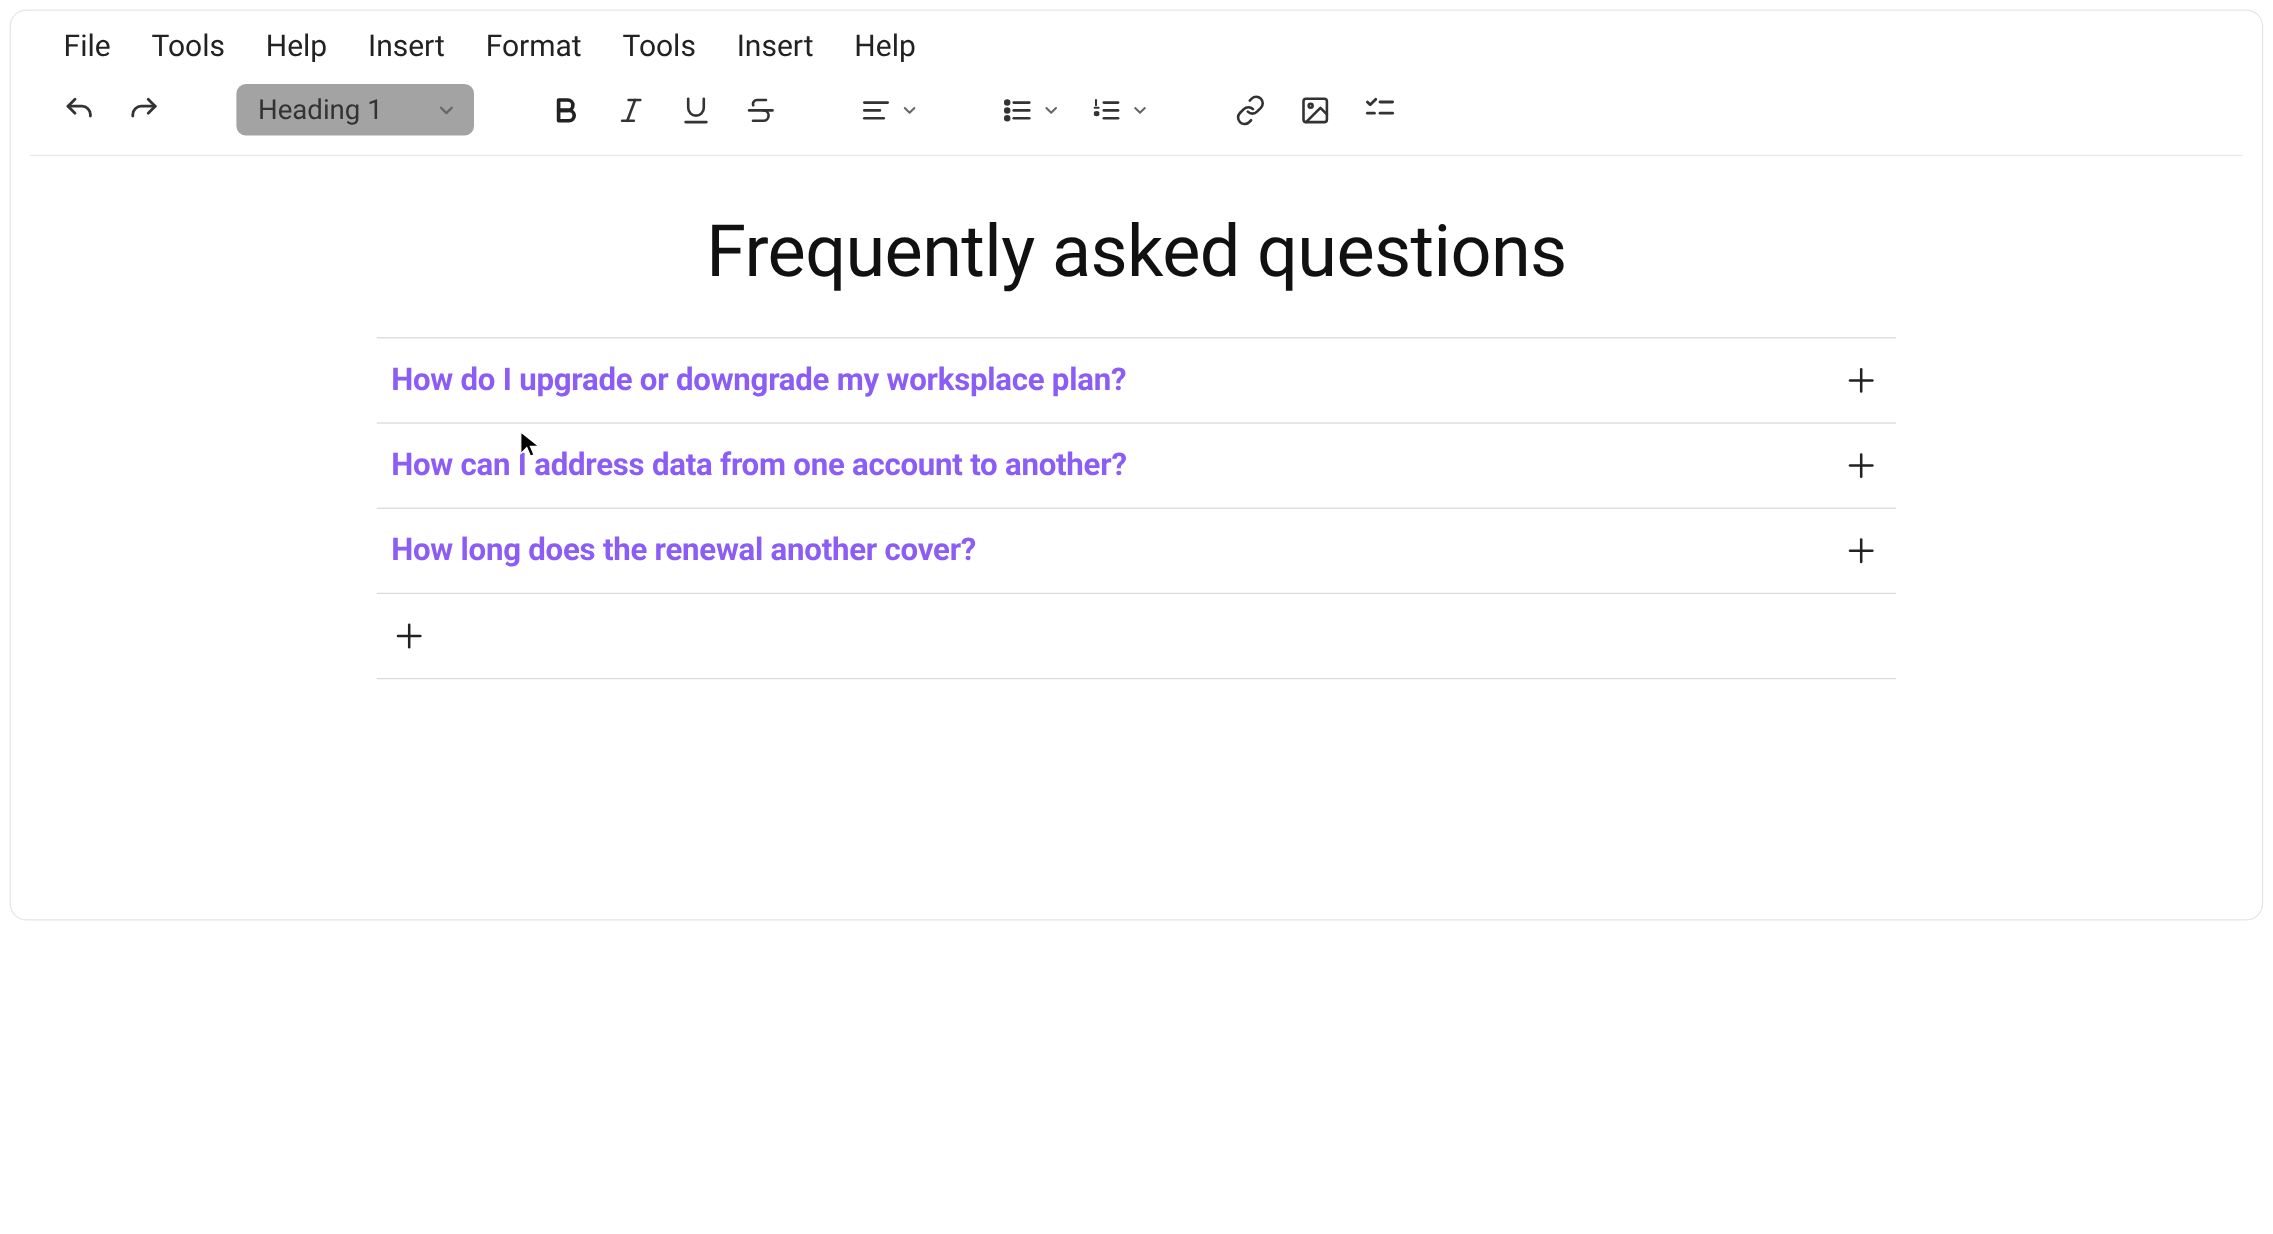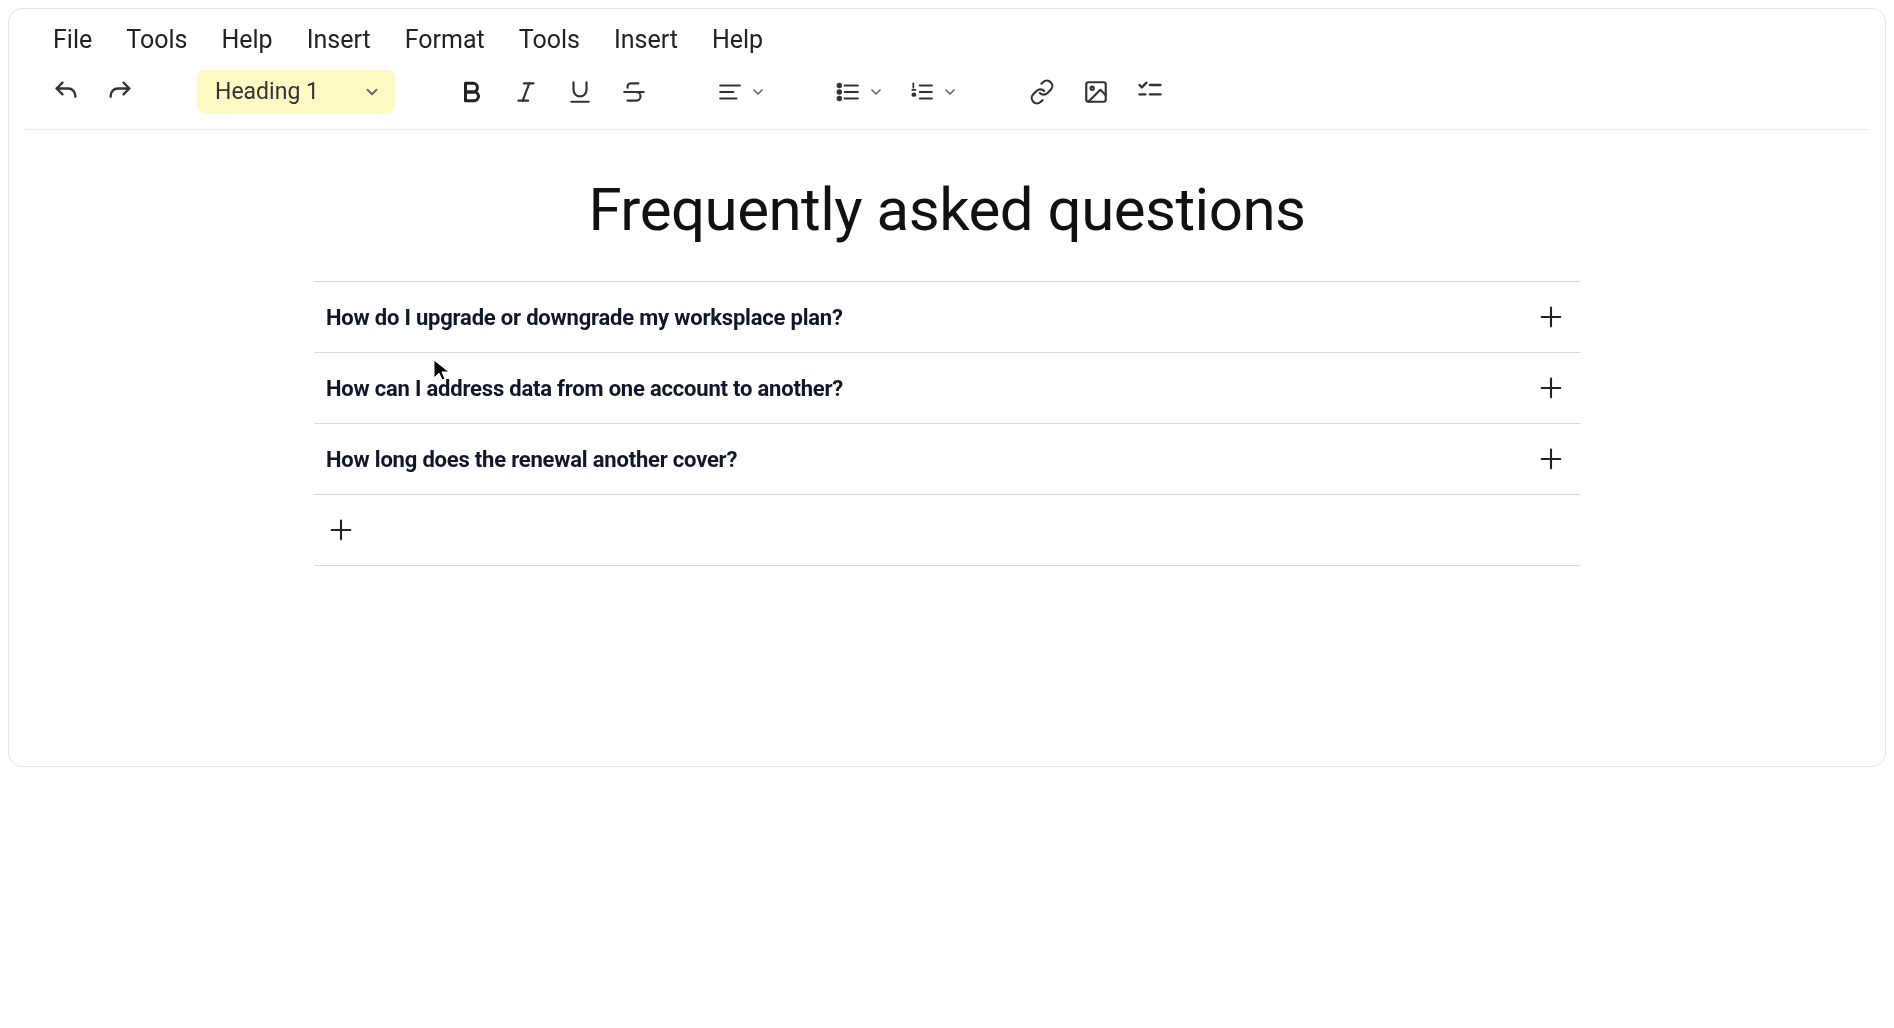--- a/index.html
+++ b/index.html
@@ -49,21 +49,21 @@
       display: flex;
       align-items: center;
       justify-content: center;
       color: #333;
       cursor: pointer;
       border-radius: 6px;
     }
     .format-select {
       display: flex;
       align-items: center;
-      background: #fef9c3;
+      background: #a3a3a3;
       border-radius: 8px;
       padding: 8px 14px 8px 18px;
       gap: 44px;
       cursor: pointer;
     }
     .format-select span {
       font-size: 23px;
       color: #333;
     }
     .chev-down {
@@ -105,23 +105,23 @@
     }
     .faq-item {
       display: flex;
       align-items: center;
       justify-content: space-between;
       border-bottom: 1px solid #d8d8d8;
       padding: 20px 14px 20px 12px;
       cursor: pointer;
     }
     .faq-question {
-      font-size: 22px;
+      font-size: 26px;
       font-weight: 700;
-      color: #0f172a;
+      color: #8b5cf6;
       letter-spacing: -0.2px;
     }
     .plus-icon {
       width: 30px;
       height: 30px;
       display: flex;
       align-items: center;
       justify-content: center;
     }
     .cursor-ptr {

